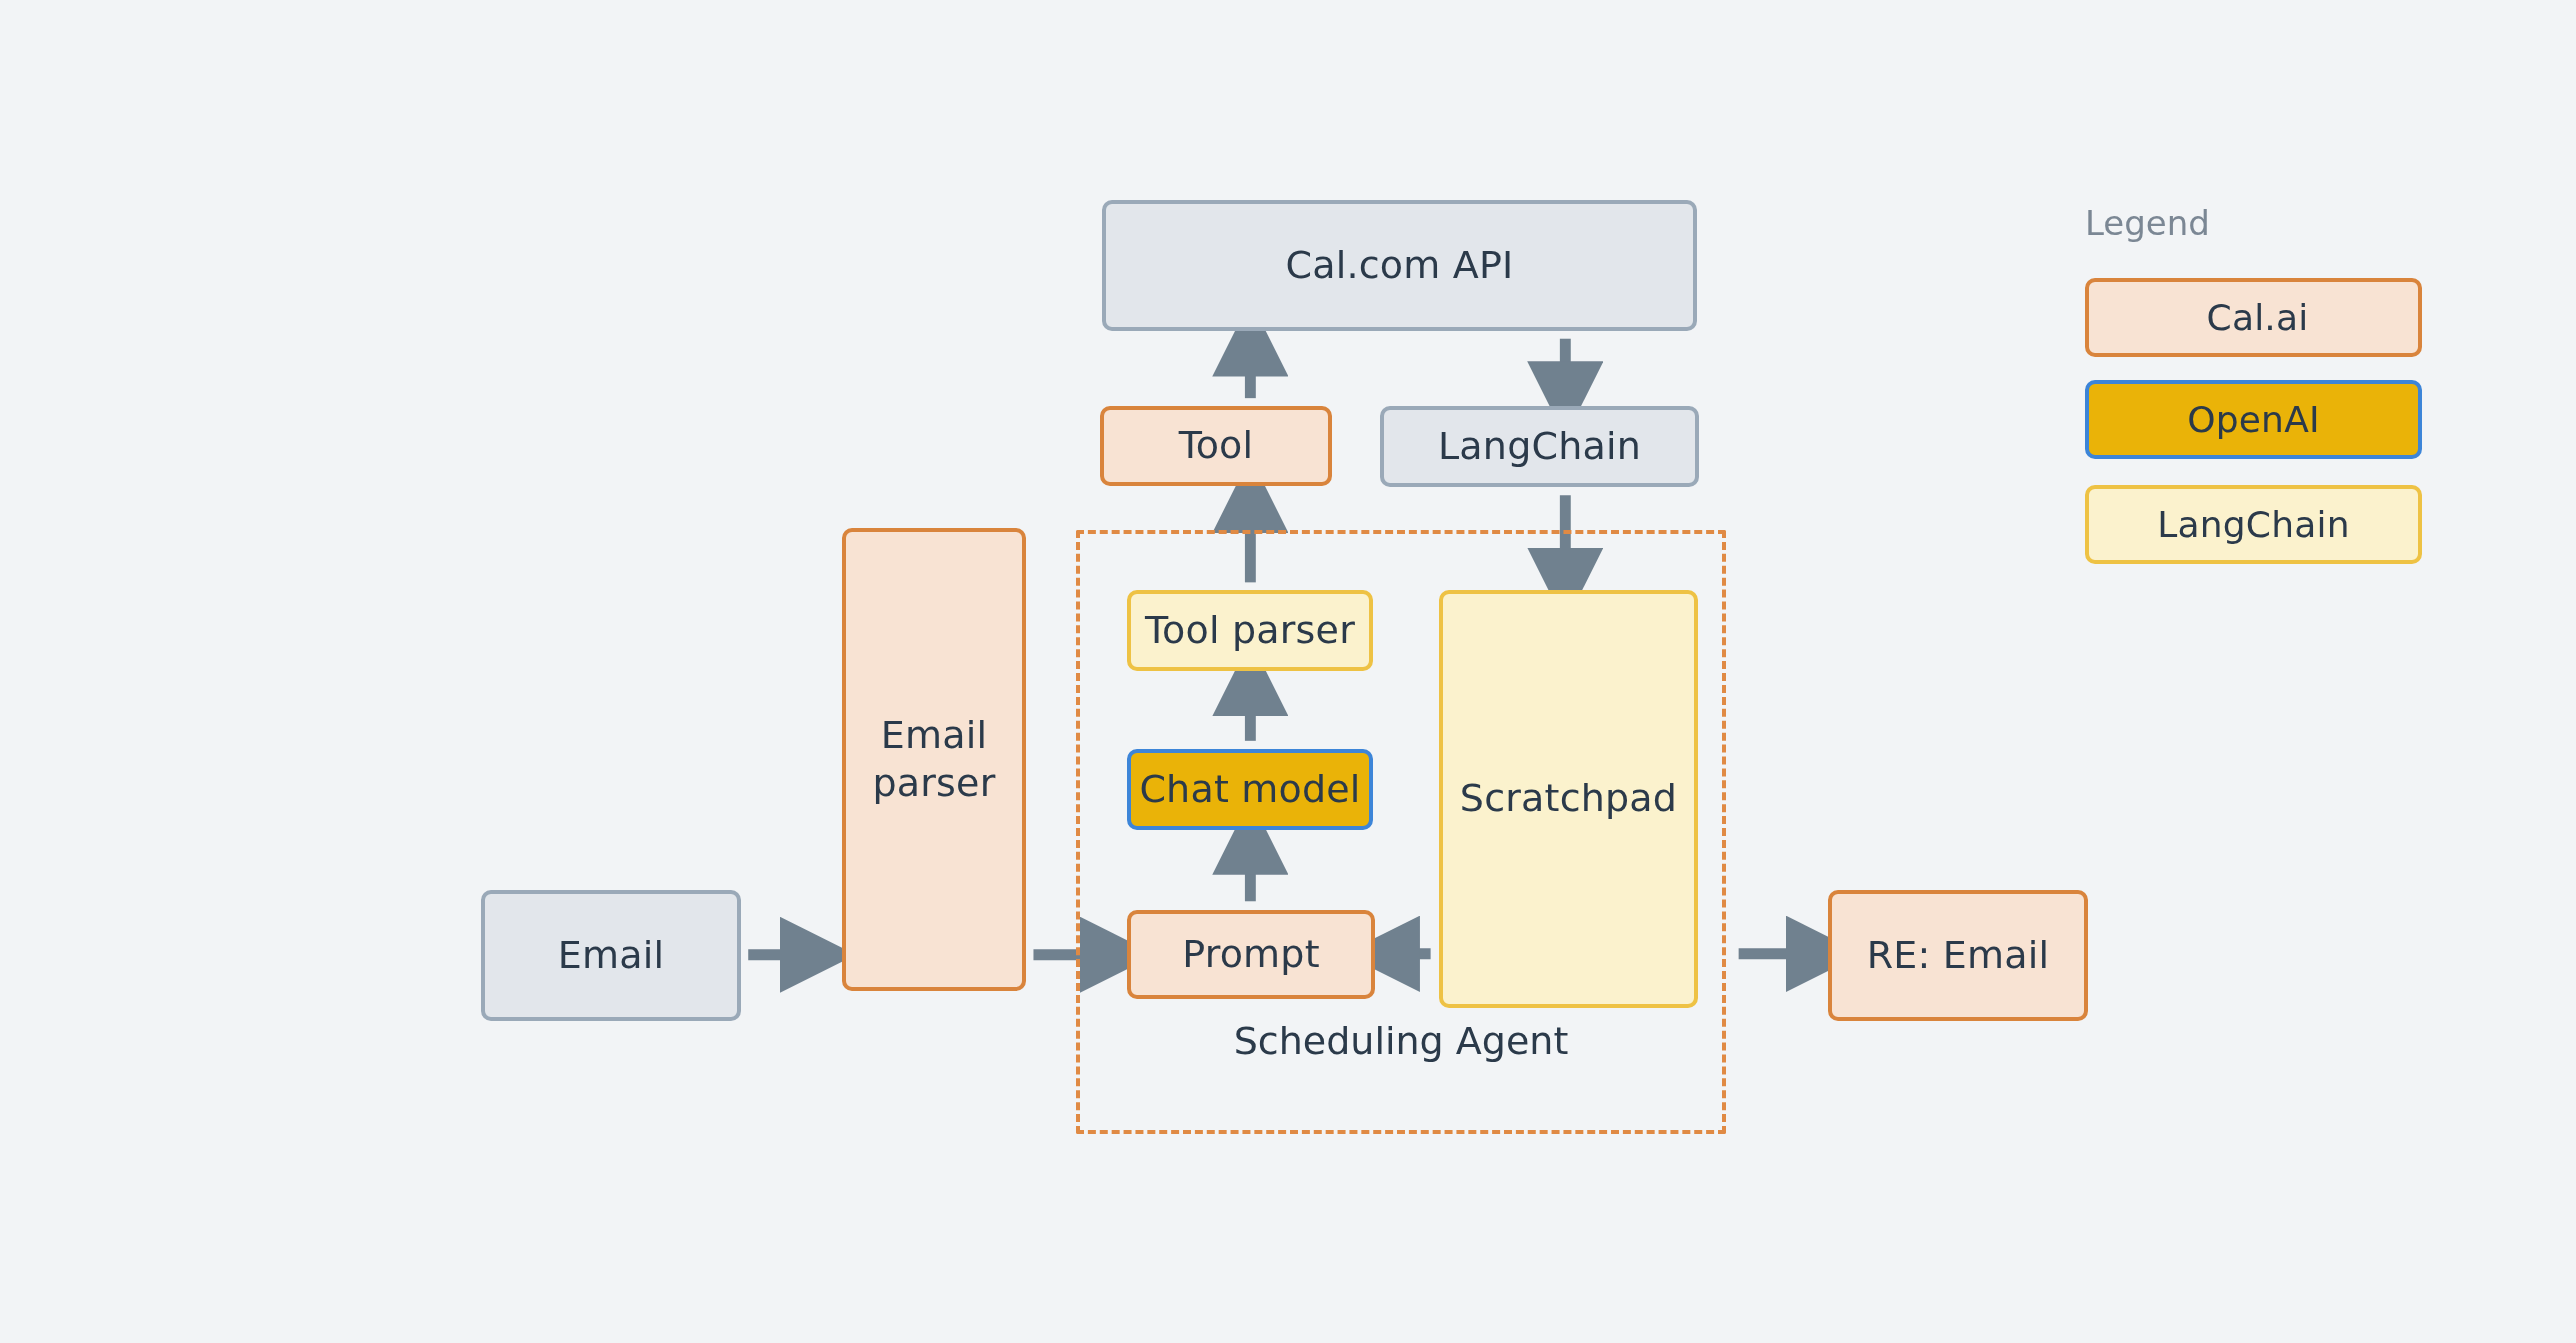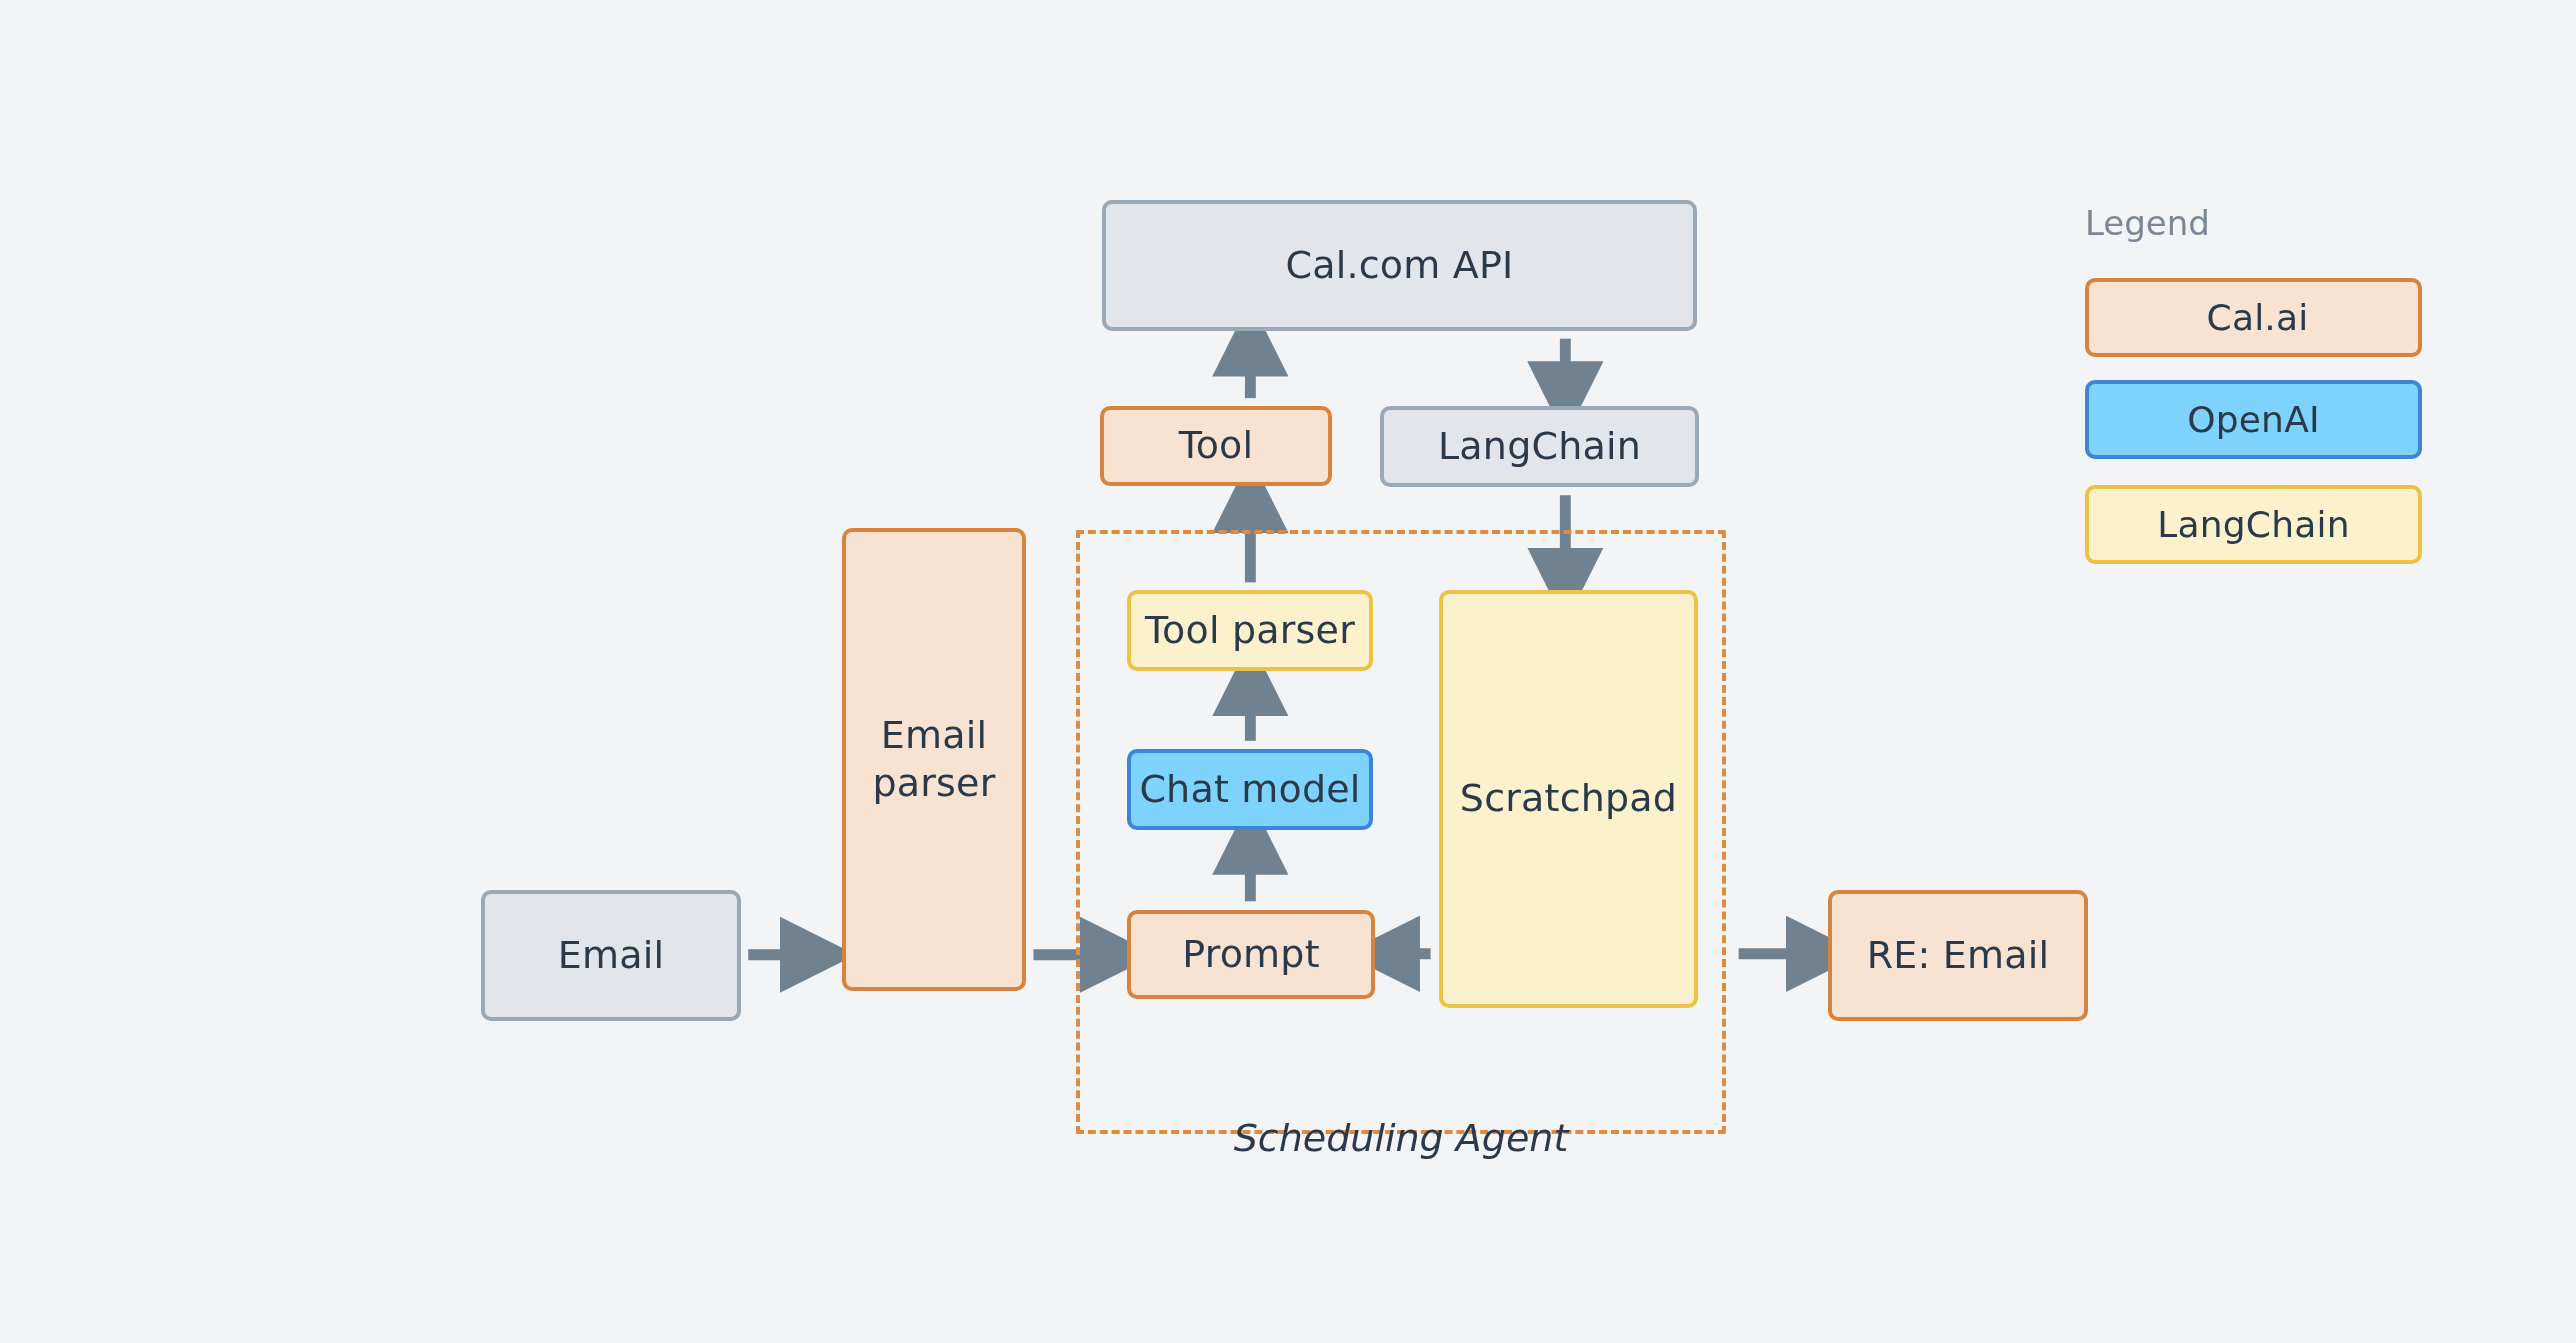--- a/index.html
+++ b/index.html
@@ -45,21 +45,21 @@
   }
   .node.gray {
     background: #e2e6eb;
     border-color: #9aa9b8;
   }
   .node.cal {
     background: #f8e3d3;
     border-color: #d9843c;
   }
   .node.openai {
-    background: #7dd3fc;
+    background: #eab308;
     border-color: #3d85d8;
   }
   .node.lang {
     background: #fbf2cd;
     border-color: #ebc council;
   }
   .node.lang {
     background: #fbf2cd;
     border-color: #eec244;
   }
@@ -161,21 +161,21 @@
   </div>
 
   <div class="node lang" style="left:1439px; top:590px; width:259px; height:418px;">
     <span>Scratchpad</span>
   </div>
 
   <div class="node cal" style="left:1828px; top:890px; width:260px; height:131px;">
     <span>RE: Email</span>
   </div>
 
-  <div id="agent-label" style="left:1076px; top:1116px; width:650px;font-style:italic;">Scheduling Agent</div>
+  <div id="agent-label" style="left:1076px; top:1019px; width:650px;">Scheduling Agent</div>
 
   <div id="legend-title" style="left:2085px; top:203px;">Legend</div>
 
   <div class="node cal legend-node" style="left:2085px; top:278px; width:337px; height:79px;padding-left:8px;">
     <span>Cal.ai</span>
   </div>
 
   <div class="node openai legend-node" style="left:2085px; top:380px; width:337px; height:79px;">
     <span>OpenAI</span>
   </div>

